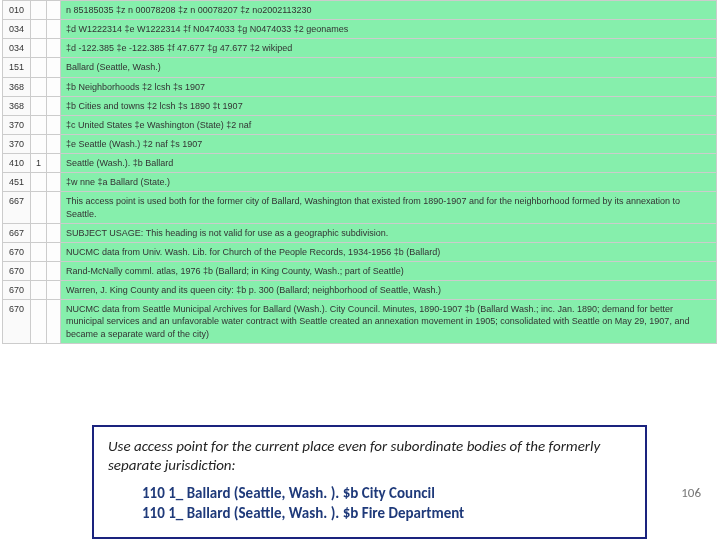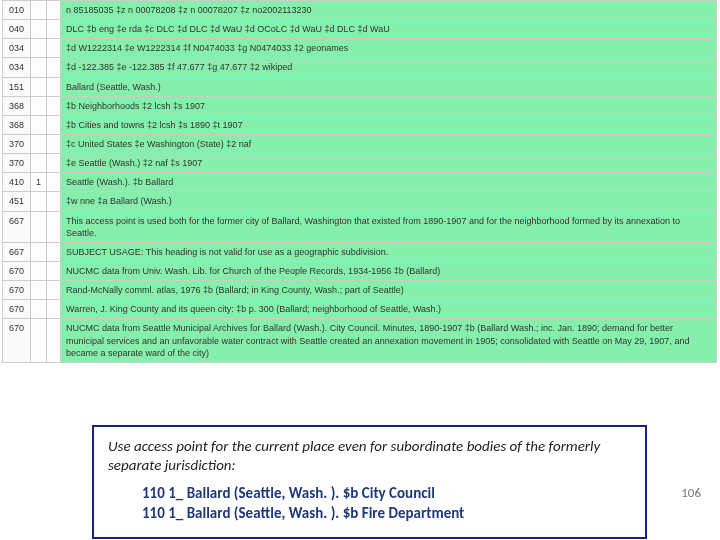--- a/index.html
+++ b/index.html
@@ -79,26 +79,20 @@
 
 <table class="marc-table">
   <tbody id="marc-body">
       <tr>
         <td class="tag">010</td>
         <td class="ind"></td>
         <td class="ind"></td>
         <td class="content">n  85185035 ‡z n  00078208 ‡z n  00078207 ‡z no2002113230</td>
       </tr>
       <tr>
-        <td class="tag">040</td>
-        <td class="ind"></td>
-        <td class="ind"></td>
-        <td class="content">DLC ‡b eng ‡e rda ‡c DLC ‡d DLC ‡d WaU ‡d OCoLC ‡d WaU ‡d DLC ‡d WaU</td>
-      </tr>
-      <tr>
         <td class="tag">034</td>
         <td class="ind"></td>
         <td class="ind"></td>
         <td class="content">‡d W1222314 ‡e W1222314 ‡f N0474033 ‡g N0474033 ‡2 geonames</td>
       </tr>
       <tr>
         <td class="tag">034</td>
         <td class="ind"></td>
         <td class="ind"></td>
         <td class="content">‡d -122.385 ‡e -122.385 ‡f 47.677 ‡g 47.677 ‡2 wikiped</td>
@@ -136,21 +130,21 @@
       <tr>
         <td class="tag">410</td>
         <td class="ind">1</td>
         <td class="ind"></td>
         <td class="content">Seattle (Wash.). ‡b Ballard</td>
       </tr>
       <tr>
         <td class="tag">451</td>
         <td class="ind"></td>
         <td class="ind"></td>
-        <td class="content">‡w nne ‡a Ballard (Wash.)</td>
+        <td class="content">‡w nne ‡a Ballard (State.)</td>
       </tr>
       <tr>
         <td class="tag">667</td>
         <td class="ind"></td>
         <td class="ind"></td>
         <td class="content">This access point is used both for the former city of Ballard, Washington that existed from 1890-1907 and for the neighborhood formed by its annexation to Seattle.</td>
       </tr>
       <tr>
         <td class="tag">667</td>
         <td class="ind"></td>

